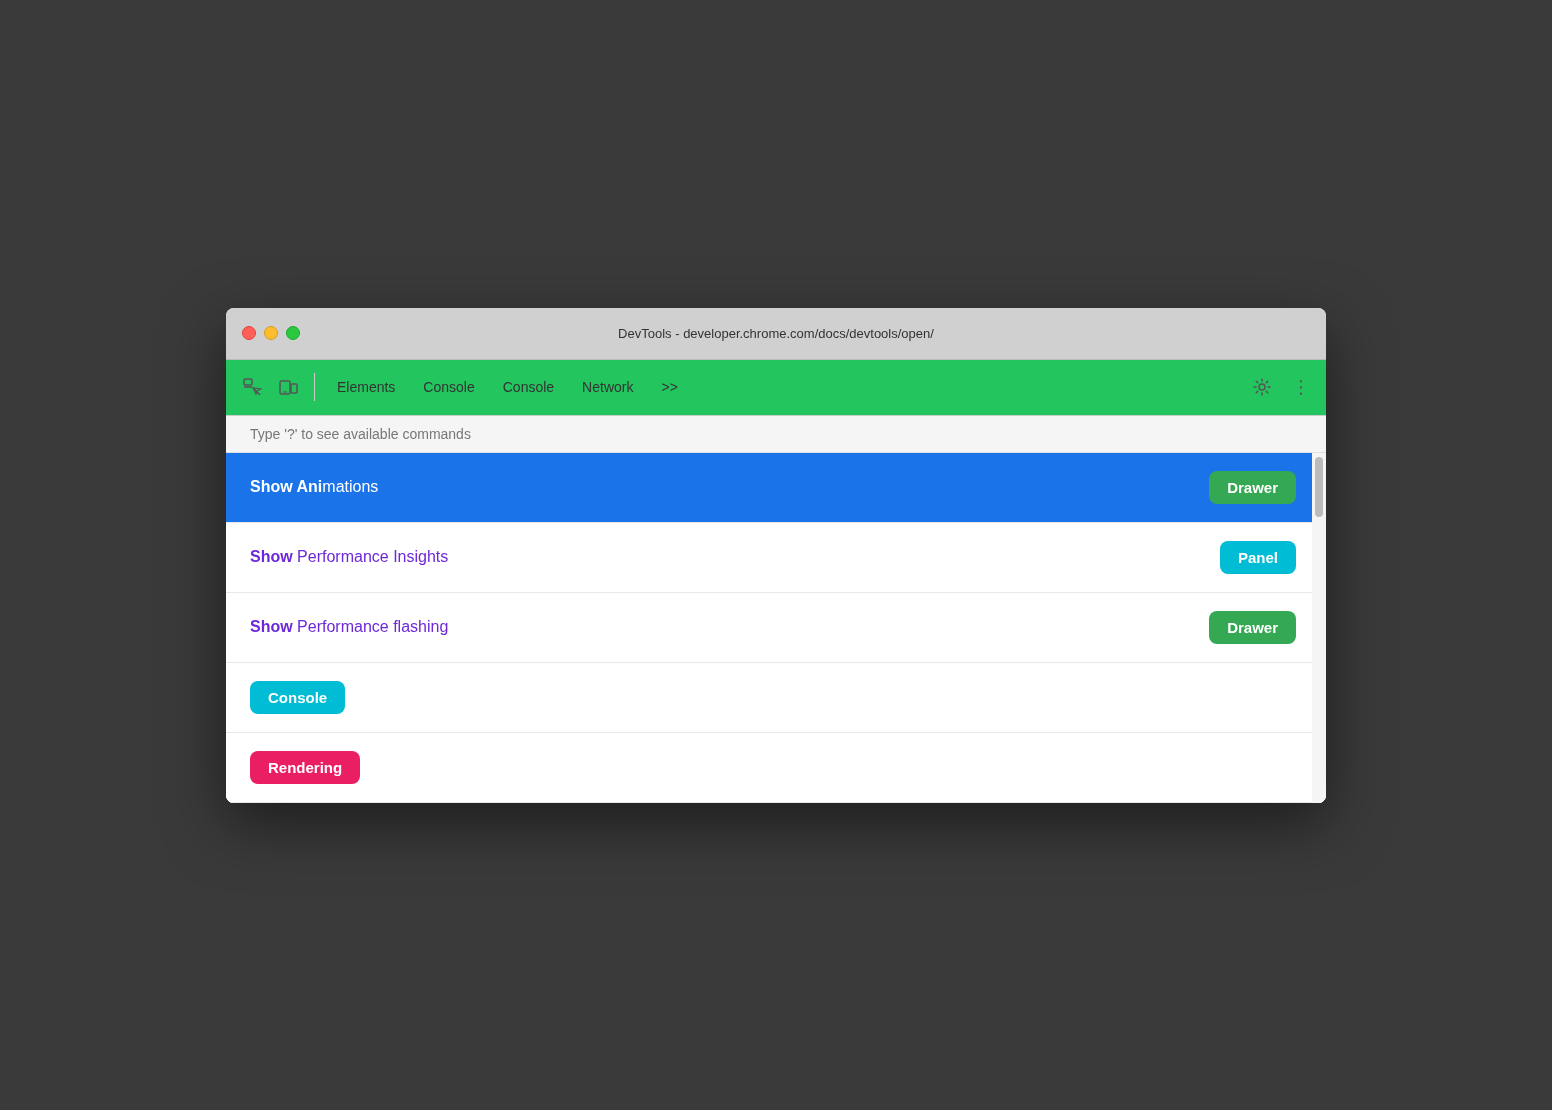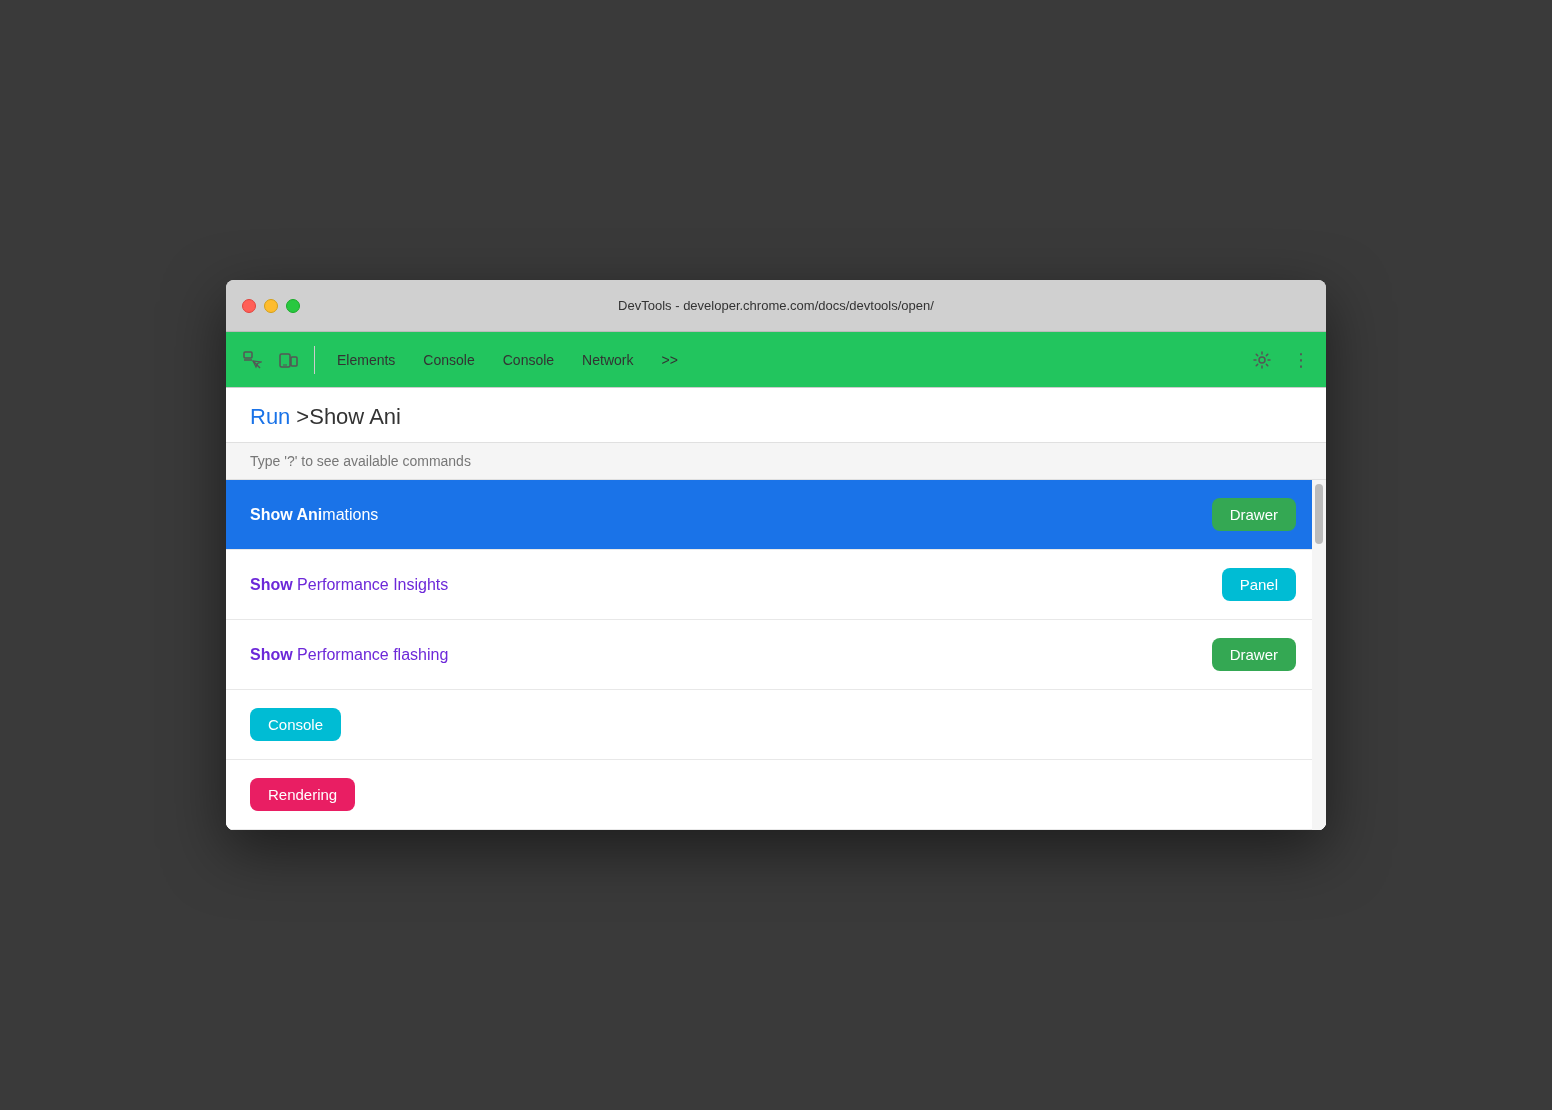--- a/index.html
+++ b/index.html
@@ -216,21 +216,21 @@
 
     .result-label-bold {
       font-weight: 700;
     }
 
     .badge {
       padding: 8px 18px;
       border-radius: 8px;
       color: #fff;
       font-size: 15px;
-      font-weight: 400;
+      font-weight: 700;
       flex-shrink: 0;
     }
 
     .badge-green { background: #34a853; }
     .badge-teal { background: #00bcd4; }
     .badge-pink { background: #e91e63; }
 
     
     svg { display: block; }
   </style>
@@ -297,26 +297,20 @@
           </svg>
         </button>
         <button class="more-btn">
           <span>⋮</span>
         </button>
       </div>
     </div>
 
     <div class="devtools-content">
 
-      <div class="command-bar">
-        <div class="command-input-line">
-          <span class="cmd-run">Run</span>
-          <span class="cmd-text">&gt;Show Ani</span>
-        </div>
-      </div>
 
       <div class="cmd-hint">Type '?' to see available commands</div>
 
       <div class="results-list">
 
         <div class="result-item selected">
           <span class="result-label">
             <span class="result-label-bold">Show Ani</span><span>mations</span>
           </span>
           <span class="badge badge-green">Drawer</span>

